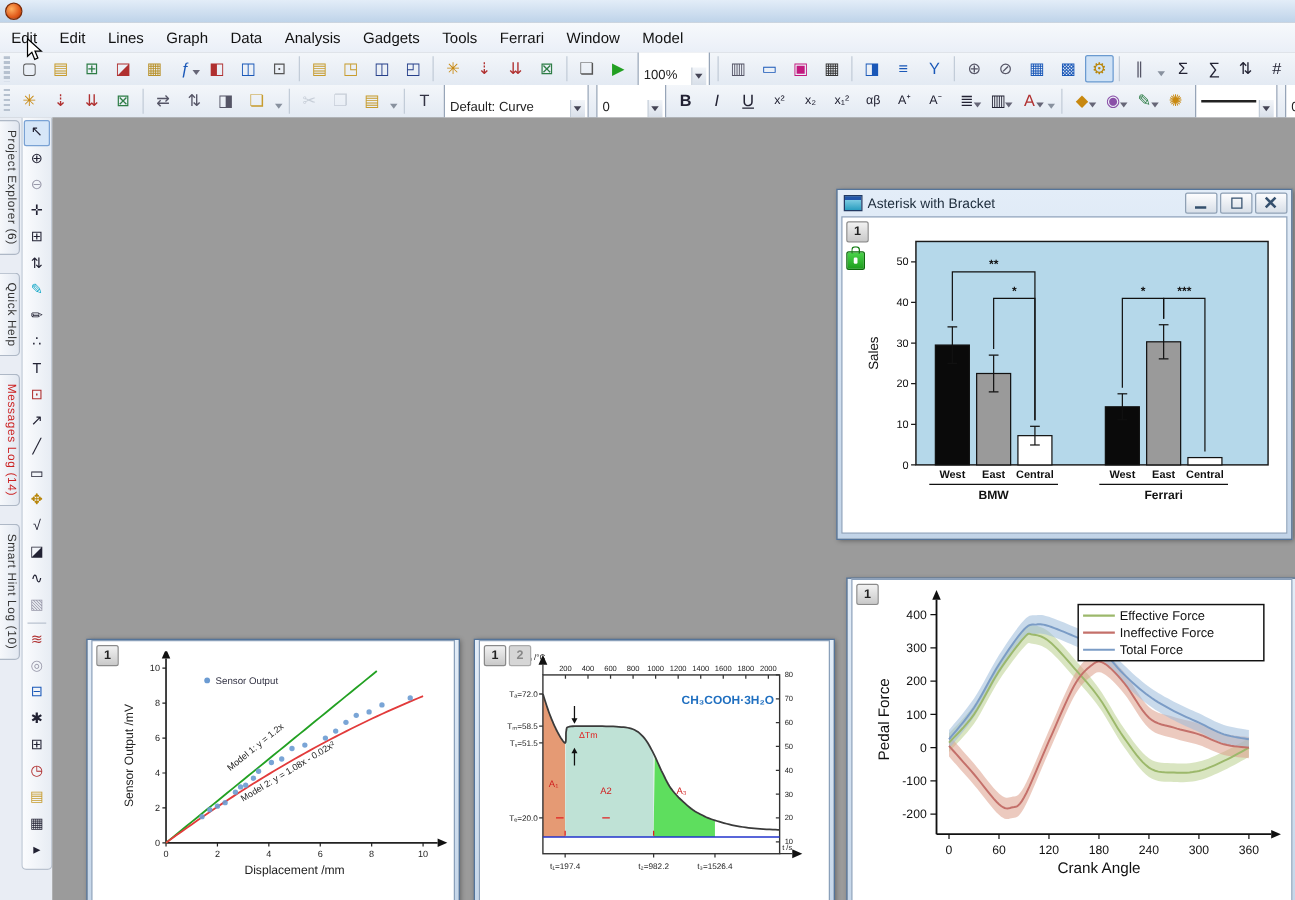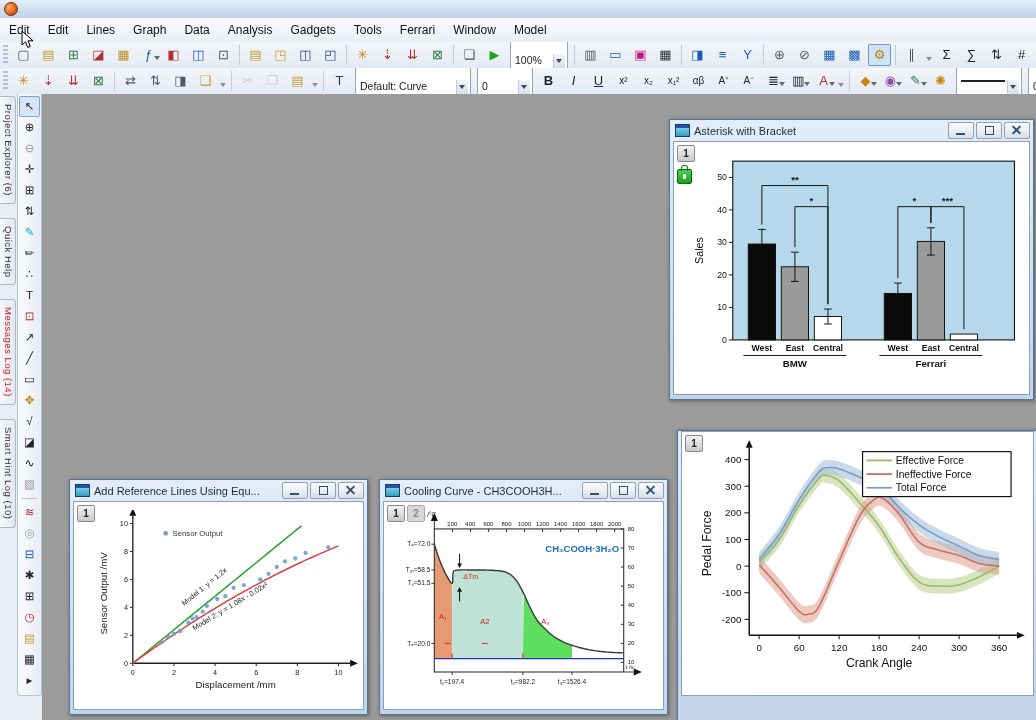--- a/index.html
+++ b/index.html
@@ -41,21 +41,21 @@
     border:1px solid #aeb8c6;border-left:none;border-radius:0 4px 4px 0;padding:7px 1px;cursor:default;}
   .toolcol{position:absolute;left:17px;top:0;width:23px;padding:2px 0 4px;background:linear-gradient(90deg,#fbfcfe,#e7ecf3);
     border:1px solid #b9c2cf;border-top:none;border-radius:0 0 4px 4px;display:flex;flex-direction:column;align-items:center;}
   .tool{width:19px;height:19px;line-height:19px;text-align:center;font-size:11.5px;border:1px solid transparent;
     border-radius:2px;cursor:default;}
   .tool.sel{border-color:#7aa2d4;background:#d6e6f8;}
   .tsep{width:15px;height:1px;background:#b9c2cf;margin:3px 0;}
   
   .workspace{position:absolute;left:42px;top:94px;right:0;bottom:0;background:#9b9b9b;overflow:hidden;}
   .win{position:absolute;border:1px solid #54749a;background:linear-gradient(#e3edf8,#c2d4e8);
-    box-shadow:1px 1px 4px rgba(0,0,0,.4);}
+    box-shadow:1px 1px 4px rgba(0,0,0,.4);margin-top:32px;}
   .win-tb{height:21px;display:flex;align-items:center;padding:0 3px;}
   .win-ico{width:13px;height:11px;margin:0 4px 0 2px;flex:0 0 auto;border:1px solid #233a63;
     background:linear-gradient(#9adcee,#2a9ec0);box-shadow:inset 0 3px 0 #2255aa;}
   .win-title{font-size:11px;color:#1c2b3a;flex:1;white-space:nowrap;overflow:hidden;}
   .win-btns{display:flex;gap:2px;flex:0 0 auto;}
   .wbtn{width:24px;height:15px;border:1px solid #8fa0b4;border-radius:2px;position:relative;
     background:linear-gradient(#fdfdfe,#d8dfe8);}
   .wbtn.min i{position:absolute;left:7px;bottom:3px;width:9px;height:0;border-bottom:2px solid #35506e;}
   .wbtn.max i{position:absolute;left:8px;top:3px;width:7px;height:7px;border:1.5px solid #35506e;}
   .wbtn.cls i,.wbtn.cls b{position:absolute;left:6px;top:6px;width:11px;height:0;border-bottom:2px solid #35506e;transform:rotate(45deg);}
@@ -320,36 +320,20 @@
               <path d="M214 134.43636363636364 L214 60.83636363636364 L248 60.83636363636364 L248 77.56363636363636" fill="none" stroke="#111"></path>
               <text x="231" y="57.83636363636364" text-anchor="middle" font-size="10" font-weight="bold" fill="#111">*</text>
               <path d="M248 77.56363636363636 L248 60.83636363636364 L282 60.83636363636364 L282 186.96" fill="none" stroke="#111"></path>
               <text x="265" y="57.83636363636364" text-anchor="middle" font-size="10" font-weight="bold" fill="#111">***</text>
             </svg>
           </div>
       </div>
     </div>
 
     <div class="win" style="left:27px;top:385px;width:297px;height:234px;">
-      <div class="win-tb">
-        <span class="win-ico"></span>
-        <span class="win-title">Add Reference Lines Using Equ...</span>
-        <span class="win-btns">
-          <span class="wbtn min">
-              <i></i>
-            </span>
-          <span class="wbtn max">
-              <i></i>
-            </span>
-          <span class="wbtn cls">
-              <i></i>
-              <b></b>
-            </span>
-        </span>
-      </div>
       <div class="win-body" style="height:207px;">
         <div class="gtabs">
             <span class="gtab">1</span>
           </div>
         <div class="chart" style="left:14px;top:8px;width:272px;height:194px;">
             <svg viewBox="0 0 280 200" preserveAspectRatio="xMidYMid meet">
               <line x1="46" y1="158" x2="270" y2="158" stroke="#222" stroke-width="1.4"></line>
               <polygon points="278,158 270,154.5 270,161.5" fill="#111"></polygon>
               <line x1="46" y1="158" x2="46" y2="6" stroke="#222" stroke-width="1.4"></line>
               <polygon points="46,-2 42.5,6 49.5,6" fill="#111"></polygon>
@@ -404,36 +388,20 @@
               <circle cx="224.08" cy="44.239999999999995" r="2.2" fill="#6b9bd2" fill-opacity="0.9"></circle>
               <circle cx="247.39999999999998" cy="38.47999999999999" r="2.2" fill="#6b9bd2" fill-opacity="0.9"></circle>
               <circle cx="79.92" cy="24.079999999999984" r="2.4" fill="#6b9bd2"></circle>
               <text x="86.92" y="26.879999999999985" font-size="8" fill="#334">Sensor Output</text>
             </svg>
           </div>
       </div>
     </div>
 
     <div class="win" style="left:337px;top:385px;width:287px;height:234px;">
-      <div class="win-tb">
-        <span class="win-ico"></span>
-        <span class="win-title">Cooling Curve - CH3COOH3H...</span>
-        <span class="win-btns">
-          <span class="wbtn min">
-              <i></i>
-            </span>
-          <span class="wbtn max">
-              <i></i>
-            </span>
-          <span class="wbtn cls">
-              <i></i>
-              <b></b>
-            </span>
-        </span>
-      </div>
       <div class="win-body" style="height:207px;">
         <div class="gtabs">
             <span class="gtab">1</span>
             <span class="gtab inactive">2</span>
           </div>
         <div class="chart" style="left:6px;top:2px;width:274px;height:203px;">
             <svg viewBox="0 0 272 200" preserveAspectRatio="xMidYMid meet">
               <polygon points="44,39.146666666666675 44.408277529761904,40.401184895833325 44.94419642857143,42.0828125 45.58152901785714,44.08615885416667 46.29404761904762,46.30583333333334 47.05552455357143,48.6364453125 47.839732142857144,50.97260416666667 48.620442708333336,53.208919270833334 49.371428571428574,55.239999999999995 50.113759300595234,57.144427083333326 50.88144345238095,59.05624999999999 51.66766183035714,60.95328125 52.46559523809524,62.81333333333333 53.26842447916667,64.61421875 54.06933035714286,66.33375 54.86149367559524,67.94973958333333 55.63809523809524,69.44 56.43559151785715,70.89975260416668 57.27610119047619,72.3909375 58.13129836309524,73.8414453125 58.972857142857144,75.17916666666667 59.77245163690476,76.3319921875 60.501755952380954,77.2278125 61.13244419642857,77.79451822916666 61.63619047619048,77.96 61.672,152.74666666666667 44,152.74666666666667" fill="#e59a74"></polygon>
               <polygon points="61.98125930059524,77.59594010416666 62.18102678571428,76.71602083333333 62.274834449404764,75.4611328125 62.30202380952381,73.97216666666668 62.30193638392857,72.39001302083334 62.313913690476184,70.8555625 62.377297247023805,69.50970572916665 62.53142857142857,68.49333333333334 62.68381138392857,67.75670833333335 62.75733630952381,67.14433333333332 62.814425223214286,66.63845833333333 62.917500000000004,66.22133333333333 63.12898251488095,65.87520833333333 63.51129464285714,65.58233333333332 64.12685825892856,65.32495833333333 65.03809523809524,65.08533333333334 66.24561755952381,64.88786458333335 67.6902380952381,64.75991666666668 69.34468005952381,64.68817708333333 71.18166666666667,64.65933333333335 73.17392113095238,64.66007291666668 75.29416666666667,64.67708333333336 77.51512648809523,64.69705208333336 79.80952380952381,64.70666666666666 82.30421316964285,64.70611197916666 85.0795386904762,64.70814583333335 88.03845796130952,64.71831510416666 91.08392857142857,64.74216666666668 94.11890811011905,64.78524739583335 97.04635416666667,64.85310416666667 99.76922433035715,64.95128385416668 102.19047619047619,65.08533333333334 104.32803199404762,65.23047656249999 106.28199404761905,65.3708125 108.0785900297619,65.52520052083334 109.74404761904762,65.7125 111.30459449404762,65.95157031250001 112.78645833333334,66.26127083333336 114.21586681547619,66.66046093750003 115.61904761904762,67.16799999999999 116.96330357142857,67.77186979166665 118.20964285714285,68.44895833333332 119.37485119047619,69.201484375 120.47571428571429,70.03166666666665 121.52901785714286,70.94172395833333 122.55154761904762,71.933875 123.56008928571428,73.01033854166666 124.57142857142857,74.17333333333335 125.56860491071428,75.43857552083334 126.5283630952381,76.81068749999999 127.458046875,78.27524739583333 128.365,79.81783333333334 129.25656622023808,81.4240234375 130.14008928571428,83.07939583333334 131.02291294642856,84.76952864583333 131.91238095238094,86.47999999999999 131.93028571428573,152.74666666666667 61.672,152.74666666666667" fill="#bfe2d6"></polygon>
               <polygon points="132.79502976190477,88.24390625 133.65809523809523,90.08916666666667 134.50997023809526,91.99359375 135.3590476190476,93.935 136.21372023809522,95.89119791666667 137.08238095238096,97.84 137.97342261904762,99.75921875 138.89523809523808,101.62666666666667 139.81425595238096,103.4534375 140.70809523809524,105.26541666666667 141.60193452380952,107.06260416666666 142.5209523809524,108.845 143.49032738095238,110.61260416666667 144.5352380952381,112.36541666666668 145.6808630952381,114.1034375 146.95238095238096,115.82666666666667 148.39228050595239,117.57393229166667 149.99479166666669,119.361875 151.71270461309524,121.15721354166666 153.49880952380954,122.92666666666666 155.30589657738096,124.636953125 157.08675595238094,126.25479166666666 158.79417782738096,127.74690104166666 160.38095238095238,129.07999999999998 161.86089285714286,130.24484375 163.28488095238095,131.26916666666665 164.6613095238095,132.17515625 165.99857142857144,132.985 167.30505952380952,133.72088541666668 168.58916666666667,134.405 169.8592857142857,135.05953125 171.12380952380954,135.70666666666665 172.328359375,136.31330989583333 173.4416369047619,136.84414583333333 174.50665550595238,137.31803385416666 175.5664285714286,137.75383333333335 176.66396949404762,138.17040364583335 177.84229166666665,138.58660416666666 179.14440848214286,139.02129427083332 180.61333333333334,139.49333333333334 180.64914285714286,152.74666666666667 131.93028571428573,152.74666666666667" fill="#5ede5e"></polygon>

